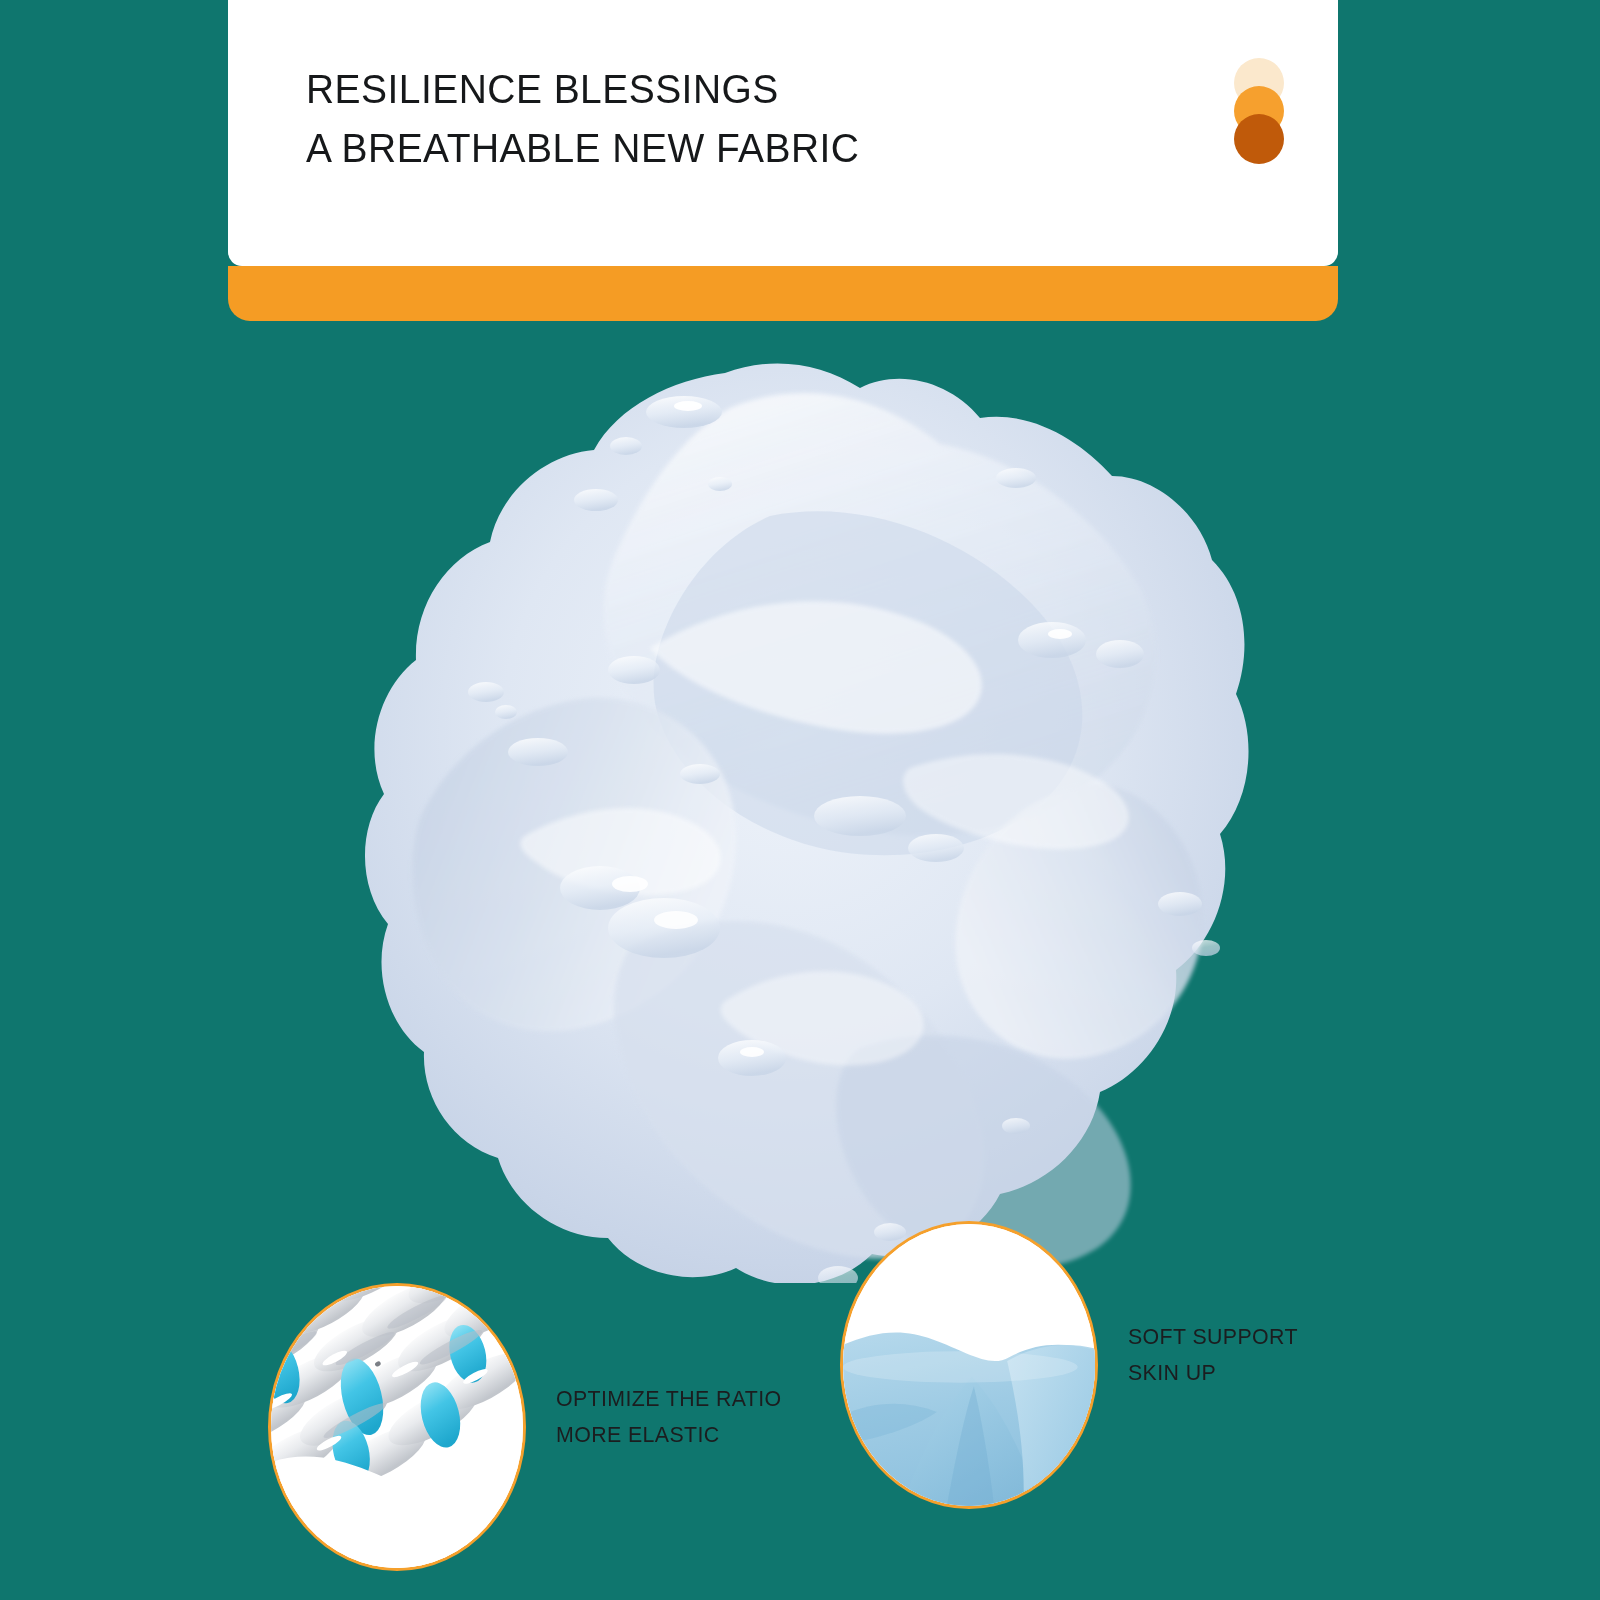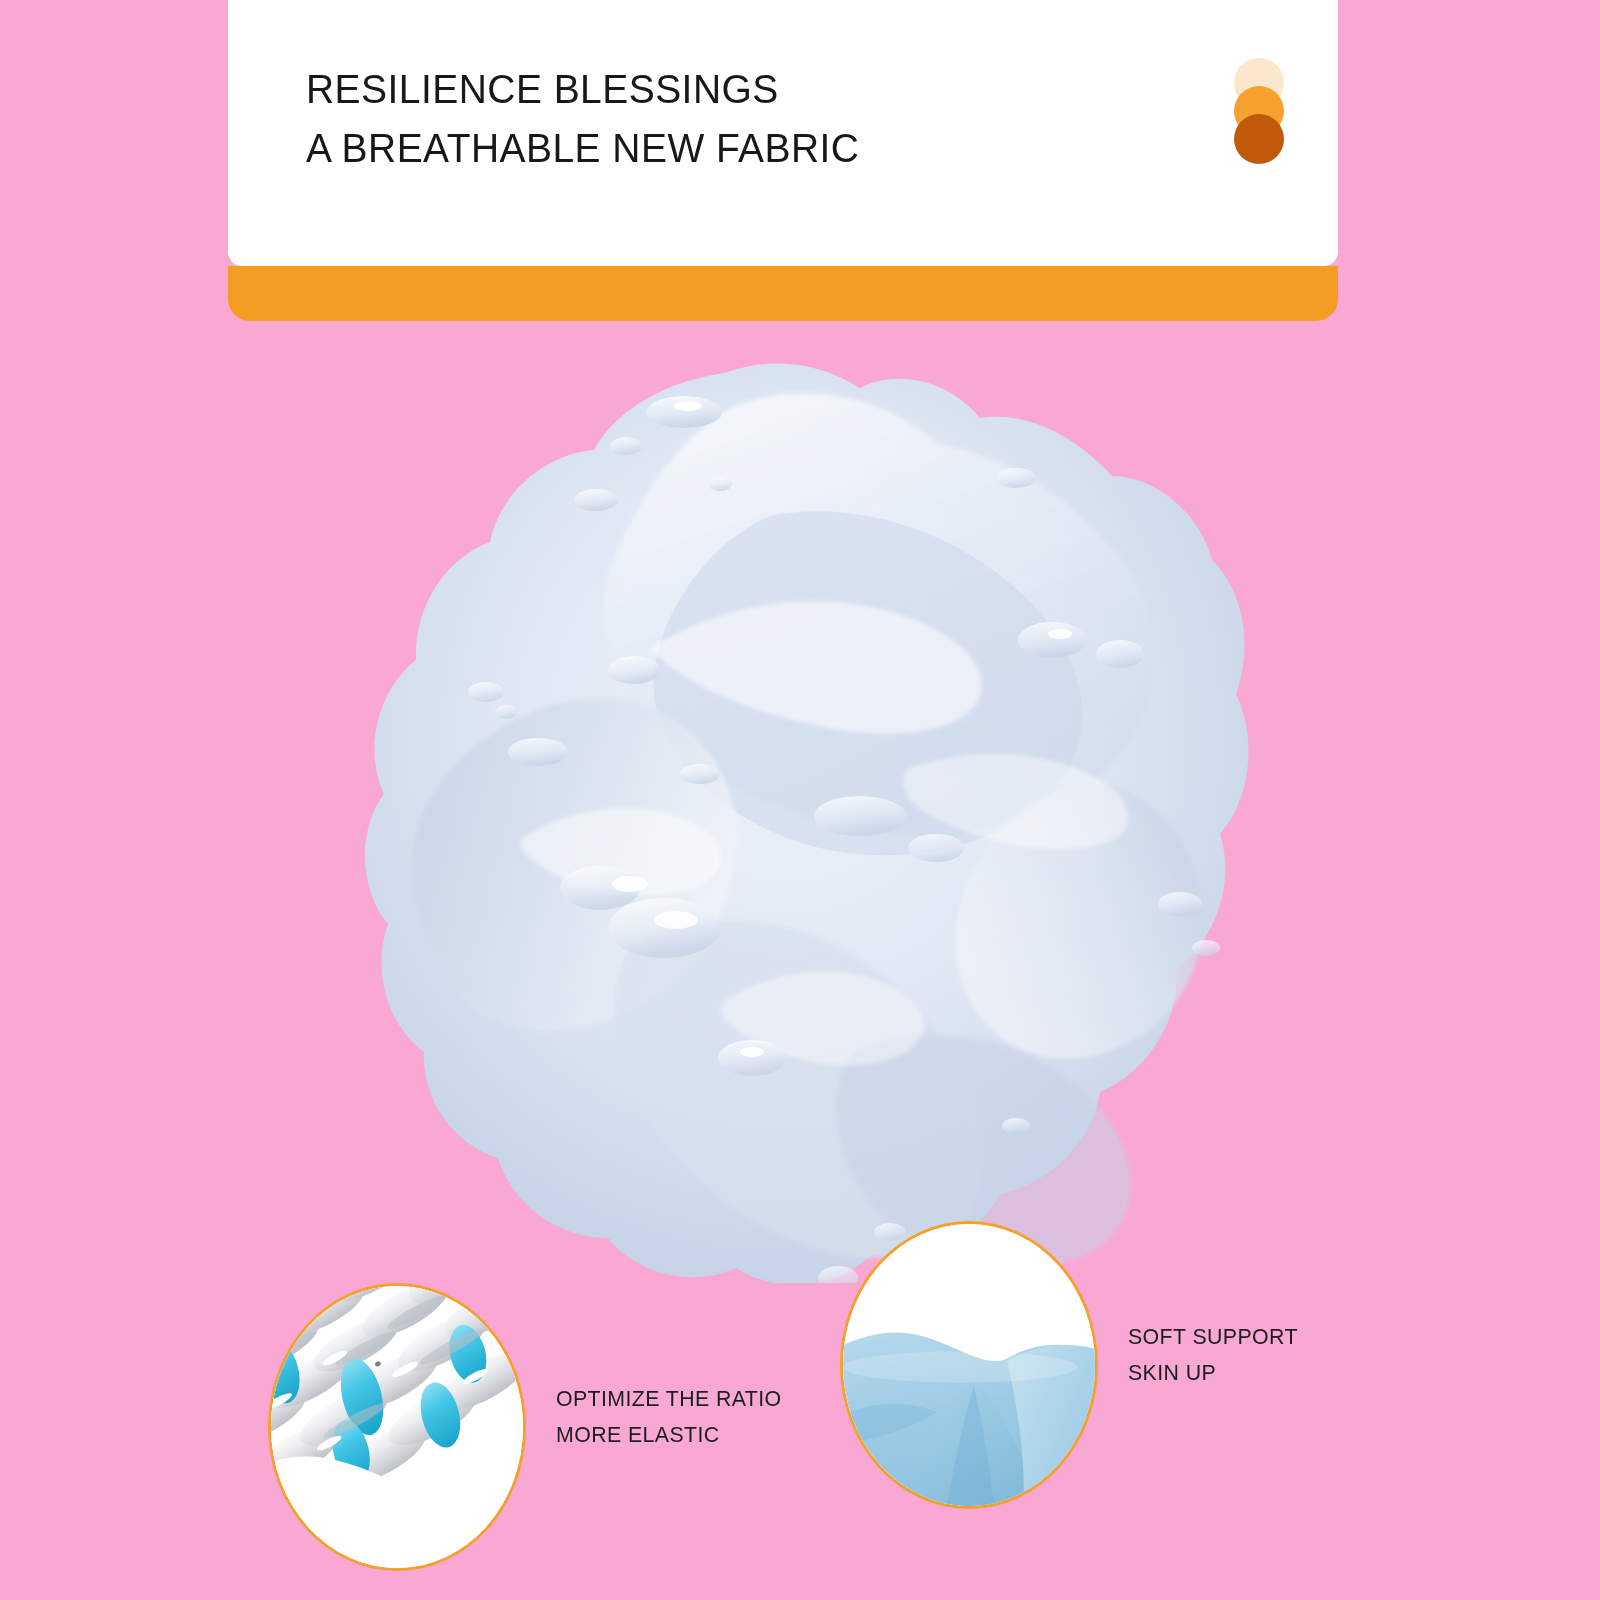--- a/index.html
+++ b/index.html
@@ -8,21 +8,21 @@
   html, body {
     width:1600px; height:1600px;
     background:#f1f1f1;
     font-family:"Liberation Sans", sans-serif;
     overflow:hidden;
   }
 
   #page {
     position:relative;
     width:1600px; height:1600px;
-    background:#f9a8d4;
+    background:#0f766e;
   }
 
   
   .header-card {
     position:absolute;
     left:228px; top:-40px;
     width:1110px; height:306px;
     background:#ffffff;
     border-radius:14px;
   }

